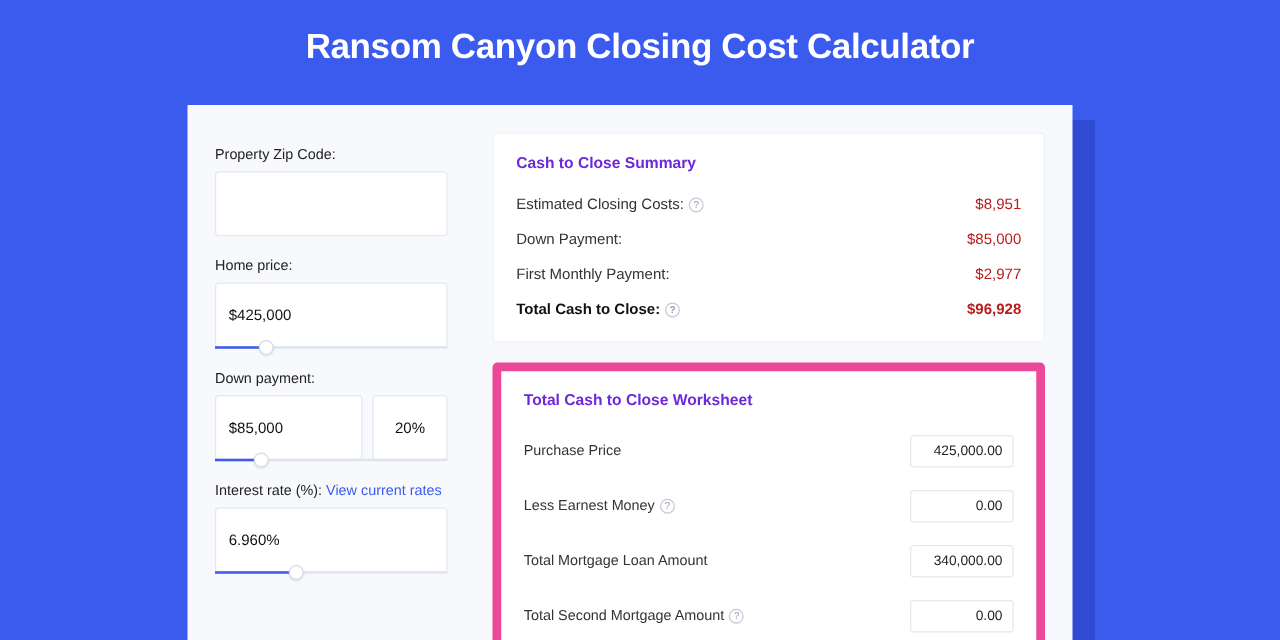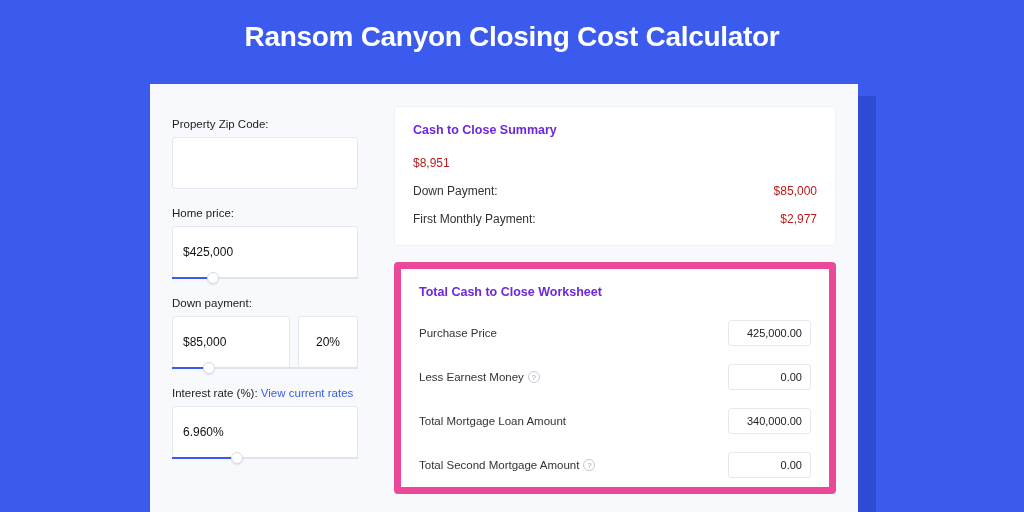--- a/index.html
+++ b/index.html
@@ -203,30 +203,35 @@
     </div>
 
   </div>
 
   <div class="right-col">
 
     <div class="summary-panel">
       <div class="summary-title">Cash to Close Summary</div>
       <div id="summary-rows">
           <div class="summary-row">
+            <span>Estimated Closing Costs:<span class="help-icon">?</span></span>
             <span class="val">$8,951</span>
           </div>
           <div class="summary-row">
             <span>Down Payment:</span>
             <span class="val">$85,000</span>
           </div>
           <div class="summary-row">
             <span>First Monthly Payment:</span>
             <span class="val">$2,977</span>
           </div>
+          <div class="summary-row total">
+            <span>Total Cash to Close:<span class="help-icon">?</span></span>
+            <span class="val">$96,928</span>
+          </div>
         </div>
     </div>
 
     <div class="worksheet-panel">
       <div class="summary-title">Total Cash to Close Worksheet</div>
       <div id="worksheet-rows">
           <div class="ws-row">
             <span class="ws-label">Purchase Price</span>
             <span class="ws-input">425,000.00</span>
           </div>

